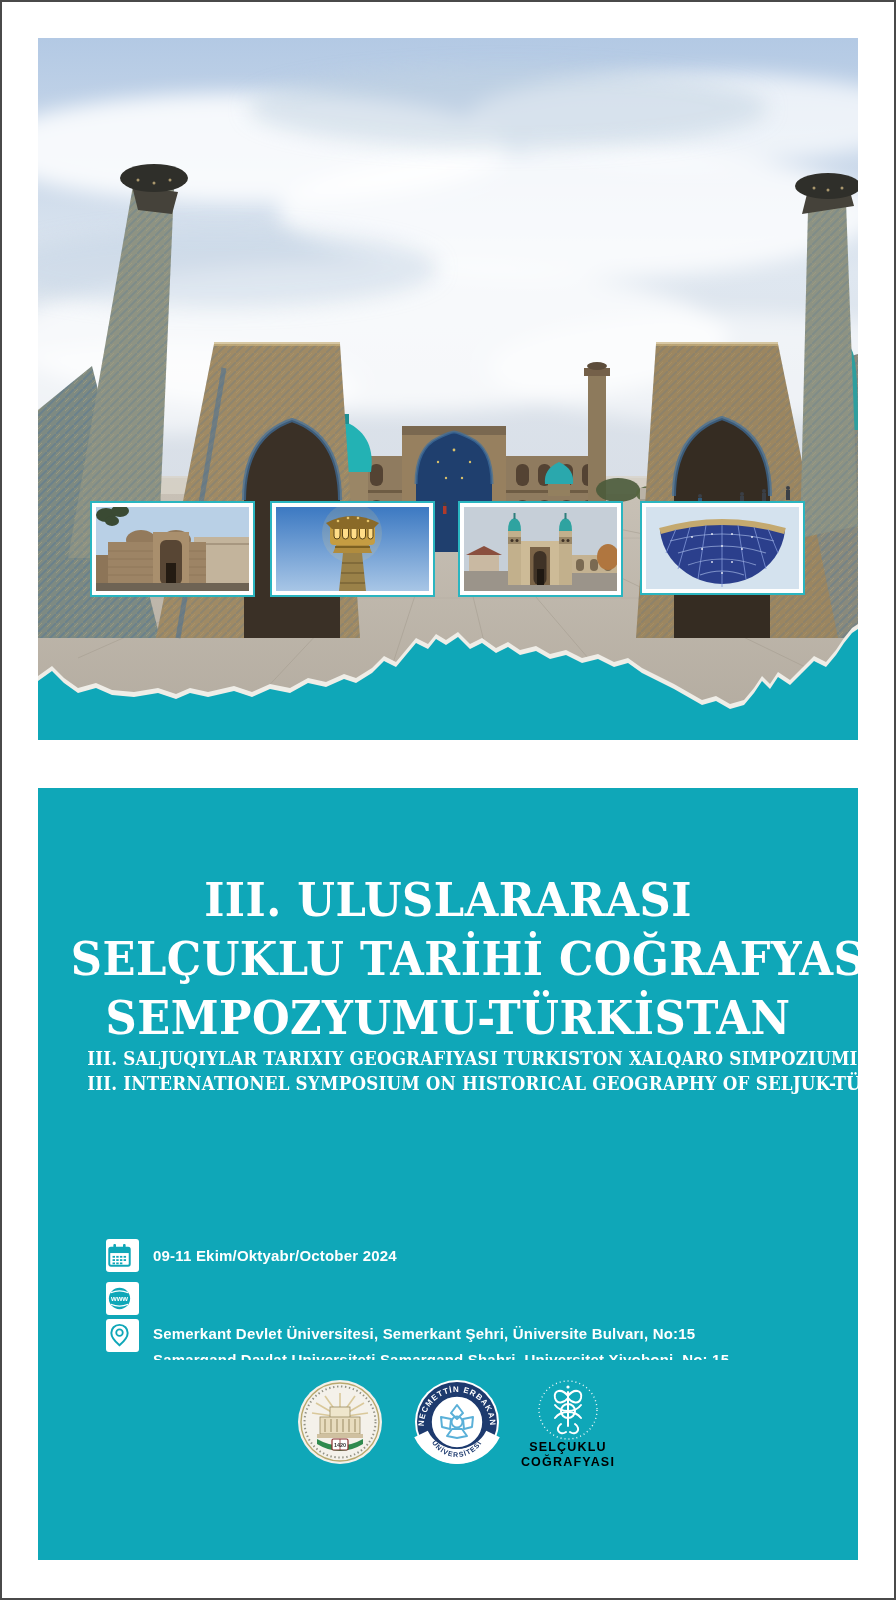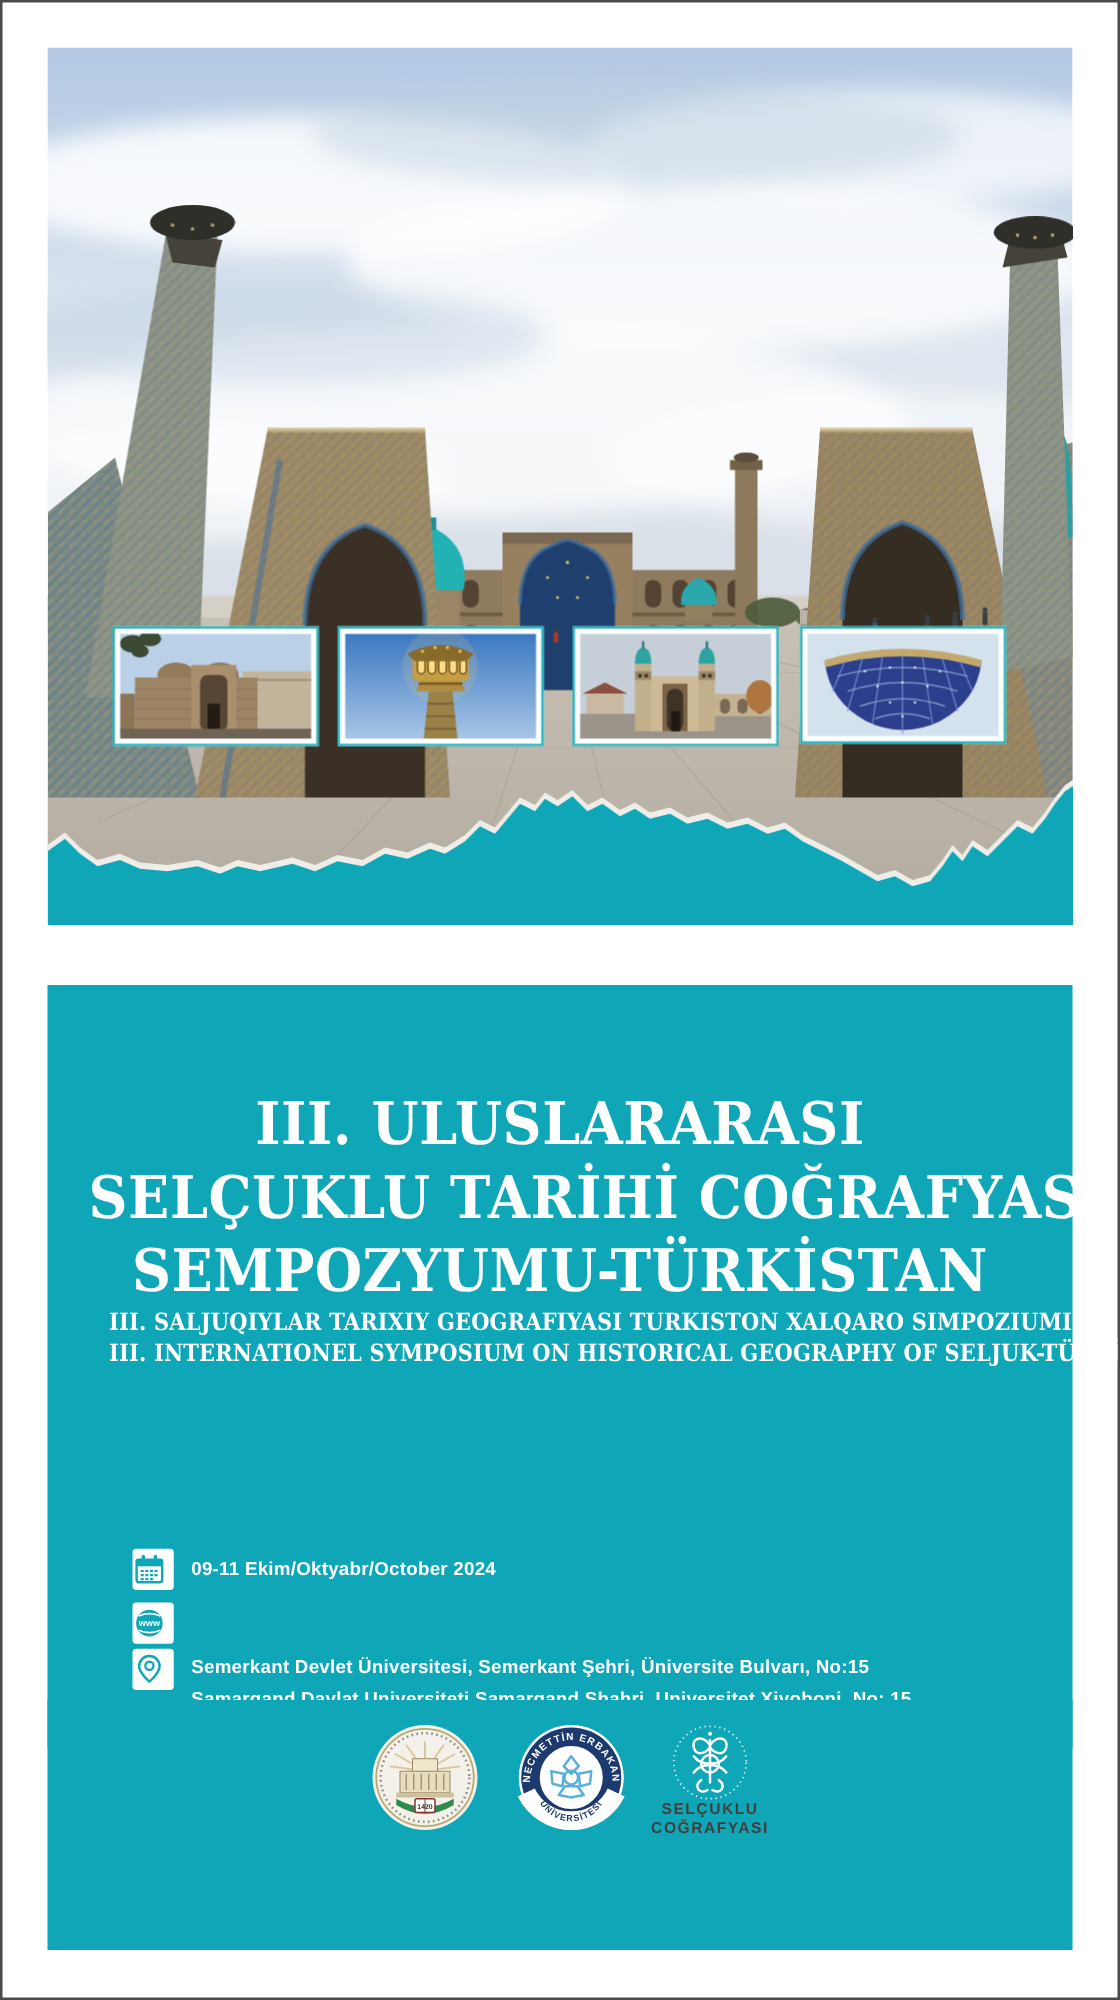--- a/index.html
+++ b/index.html
@@ -45,21 +45,21 @@
   .info-text{
     margin-left:14px;font-size:15px;font-weight:700;line-height:33px;
     letter-spacing:.2px;white-space:nowrap;
   }
   .info-text.two-line{line-height:26px;padding-top:2px;}
   .mb10{margin-bottom:10px;} .mb4{margin-bottom:4px;}
   
   .logo{position:absolute;}
   .selcuklu-text{
     position:absolute;left:460px;top:80px;width:140px;text-align:center;
-    color:#404040;font-weight:700;font-size:12.5px;line-height:15px;
+    color:#000000;font-weight:700;font-size:12.5px;line-height:15px;
     letter-spacing:1.2px;white-space:nowrap;
   }
 </style>
 </head>
 <body>
 
 <div class="canvas">
 
   <div class="abs photo-block">
     <svg width="820" height="702" viewBox="0 0 820 702">

